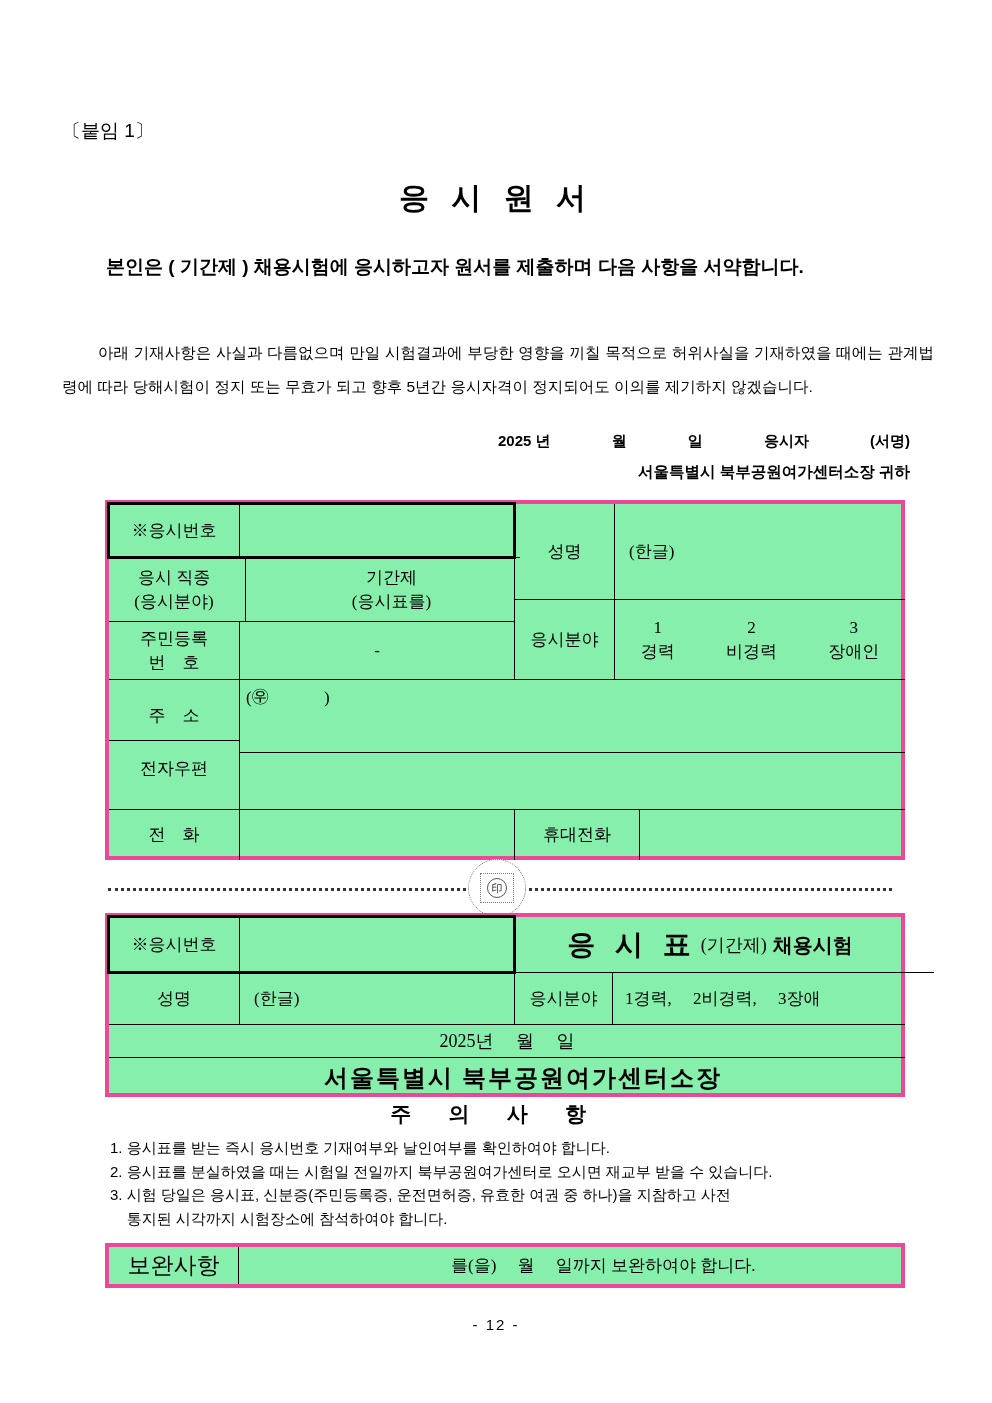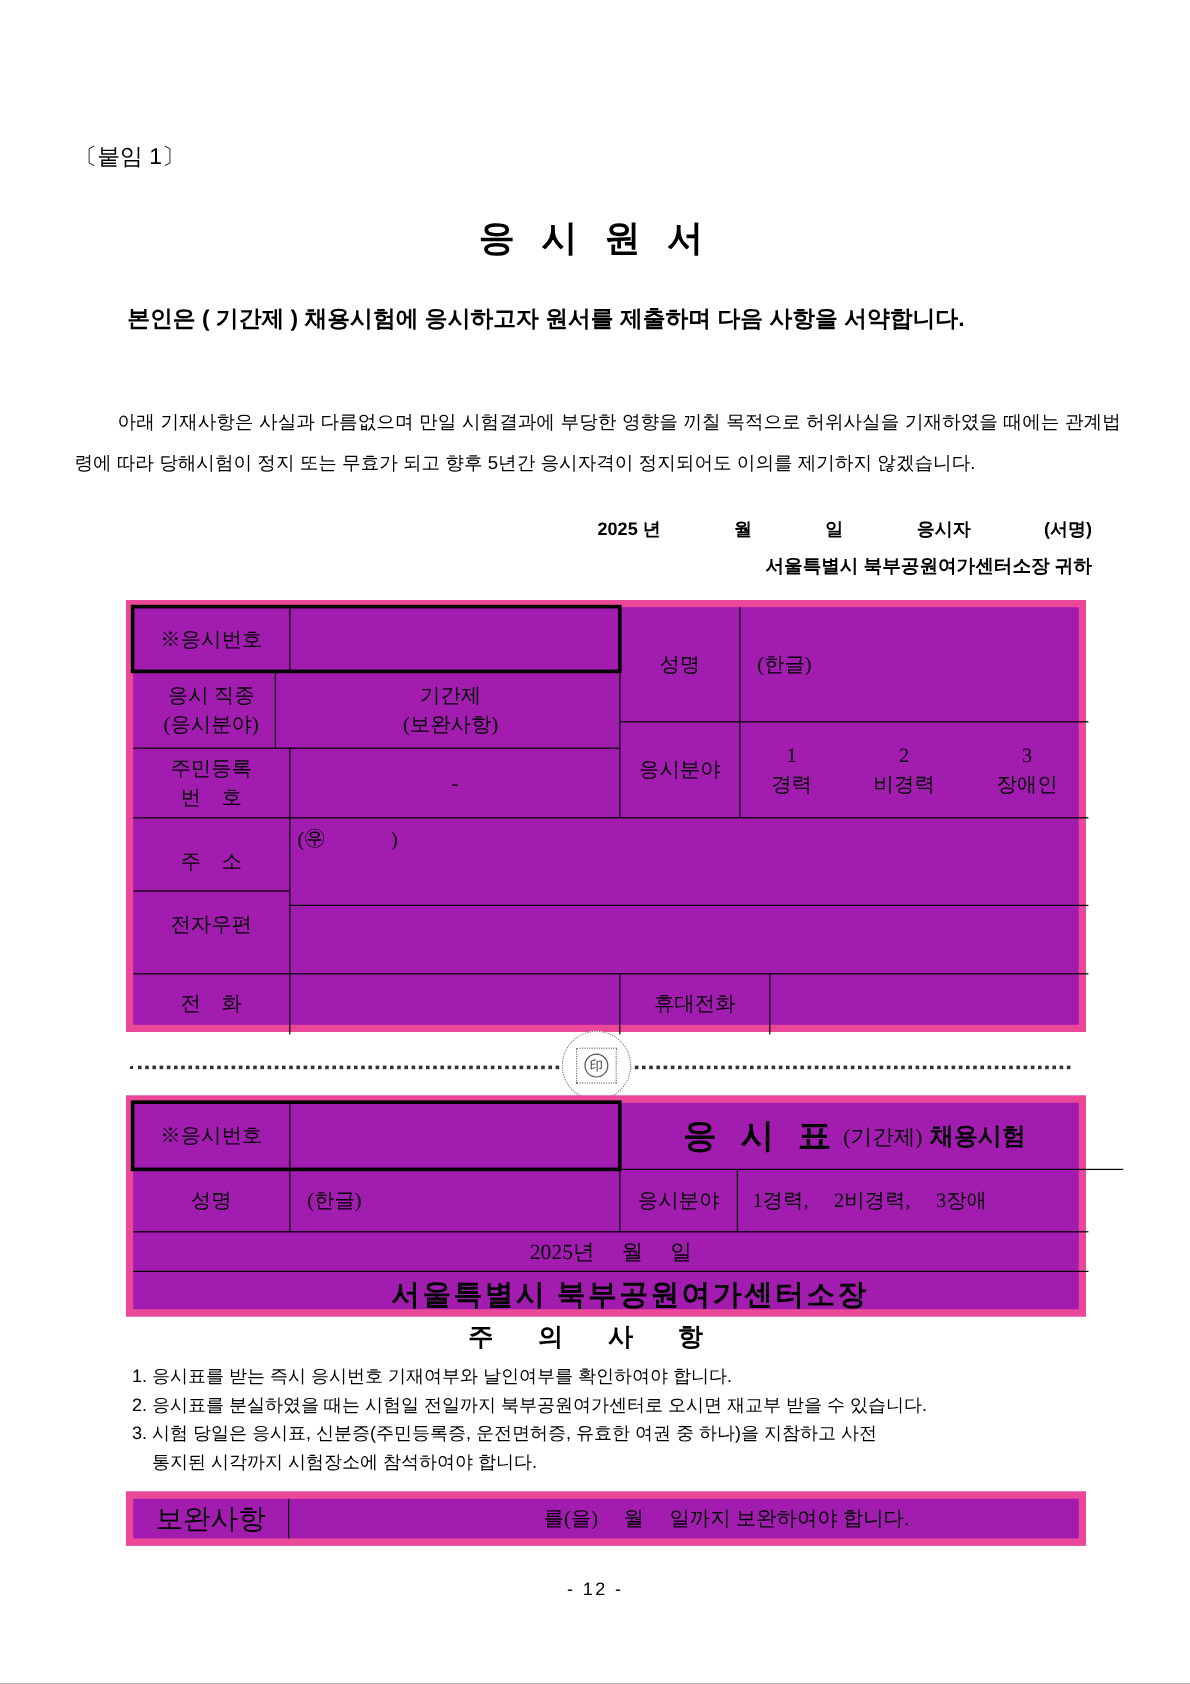--- a/index.html
+++ b/index.html
@@ -45,21 +45,21 @@
   }
   .recipient {
     position:absolute; left:498px; top:462px; width:412px;
     text-align:right;
     font-family:"Liberation Sans", sans-serif;
     font-weight:bold; font-size:15.5px;
   }
 
   
   .tbl {
-    position:absolute; border:6px solid #ec4899; background:#a21caf;
+    position:absolute; border:4px solid #ec4899; background:#86efac;
   }
   .cell {
     position:absolute;
     display:flex; align-items:center; justify-content:center;
     font-size:17px; text-align:center; line-height:24px;
     white-space:pre;
   }
   .bl { border-left:1px solid #000; }
   .bt { border-top:1px solid #000; }
   .thick-box {
@@ -152,23 +152,23 @@
 
   <div class="tbl tbl-top">
 
     <div class="cell" style="left:0;top:0;width:130px;height:53px;">※응시번호</div>
     <div class="cell bl" style="left:130px;top:0;width:275px;height:53px;"></div>
 
     <div class="cell bt" style="left:0;top:53px;width:130px;height:64px;flex-direction:column;">
       <span>응시 직종</span>
       <span>(응시분야)</span>
     </div>
-    <div class="cell bl bt" style="left:118px;top:53px;width:275px;height:64px;flex-direction:column;padding-left:17px;">
+    <div class="cell bl bt" style="left:136px;top:53px;width:275px;height:64px;flex-direction:column;padding-left:17px;">
       <span>기간제</span>
-      <span>(보완사항)</span>
+      <span>(응시표를)</span>
     </div>
 
     <div class="cell bt" style="left:0;top:117px;width:130px;height:58px;flex-direction:column;">
       <span>주민등록</span>
       <span>번    호</span>
     </div>
     <div class="cell bl bt" style="left:130px;top:117px;width:275px;height:58px;">-</div>
 
     <div class="cell bl" style="left:405px;top:0;width:100px;height:95px;">성명</div>
     <div class="cell bl left-val" style="left:505px;top:0;width:291px;height:95px;">(한글)</div>

